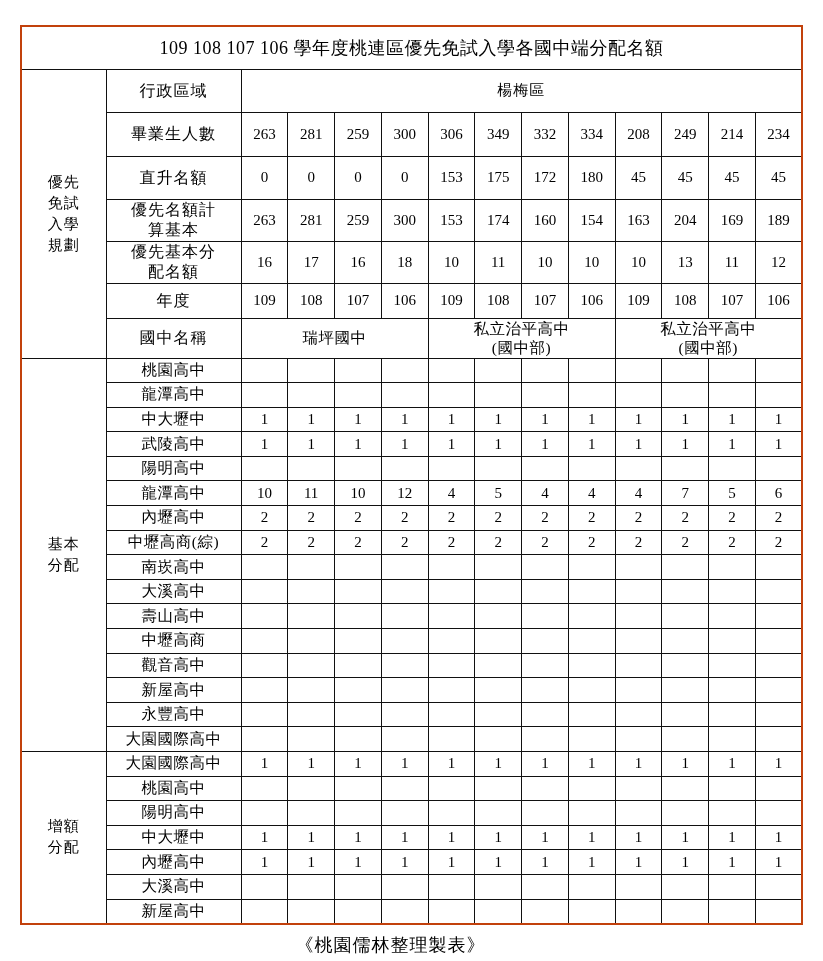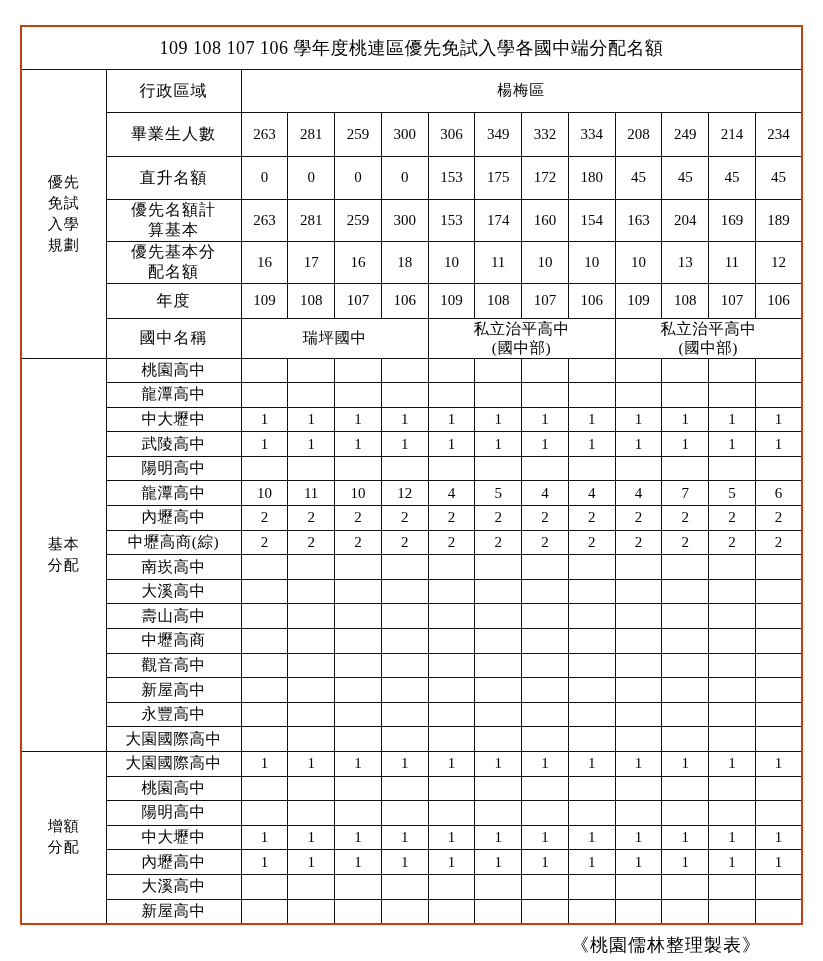--- a/index.html
+++ b/index.html
@@ -64,21 +64,21 @@
     font-size: 15px;
   }
   .school-cell {
     font-size: 15.5px;
     letter-spacing: 0.5px;
   }
   .credit {
     width: 783px;
     margin: 8px 0 16px 20px;
     box-sizing: border-box;
-    text-align: right;
+    text-align: center;
     padding-right: 42px;
     font-size: 18px;
     letter-spacing: 1px;
   }
 </style>
 </head>
 <body>
 
 <table class="alloc">
   <colgroup>

